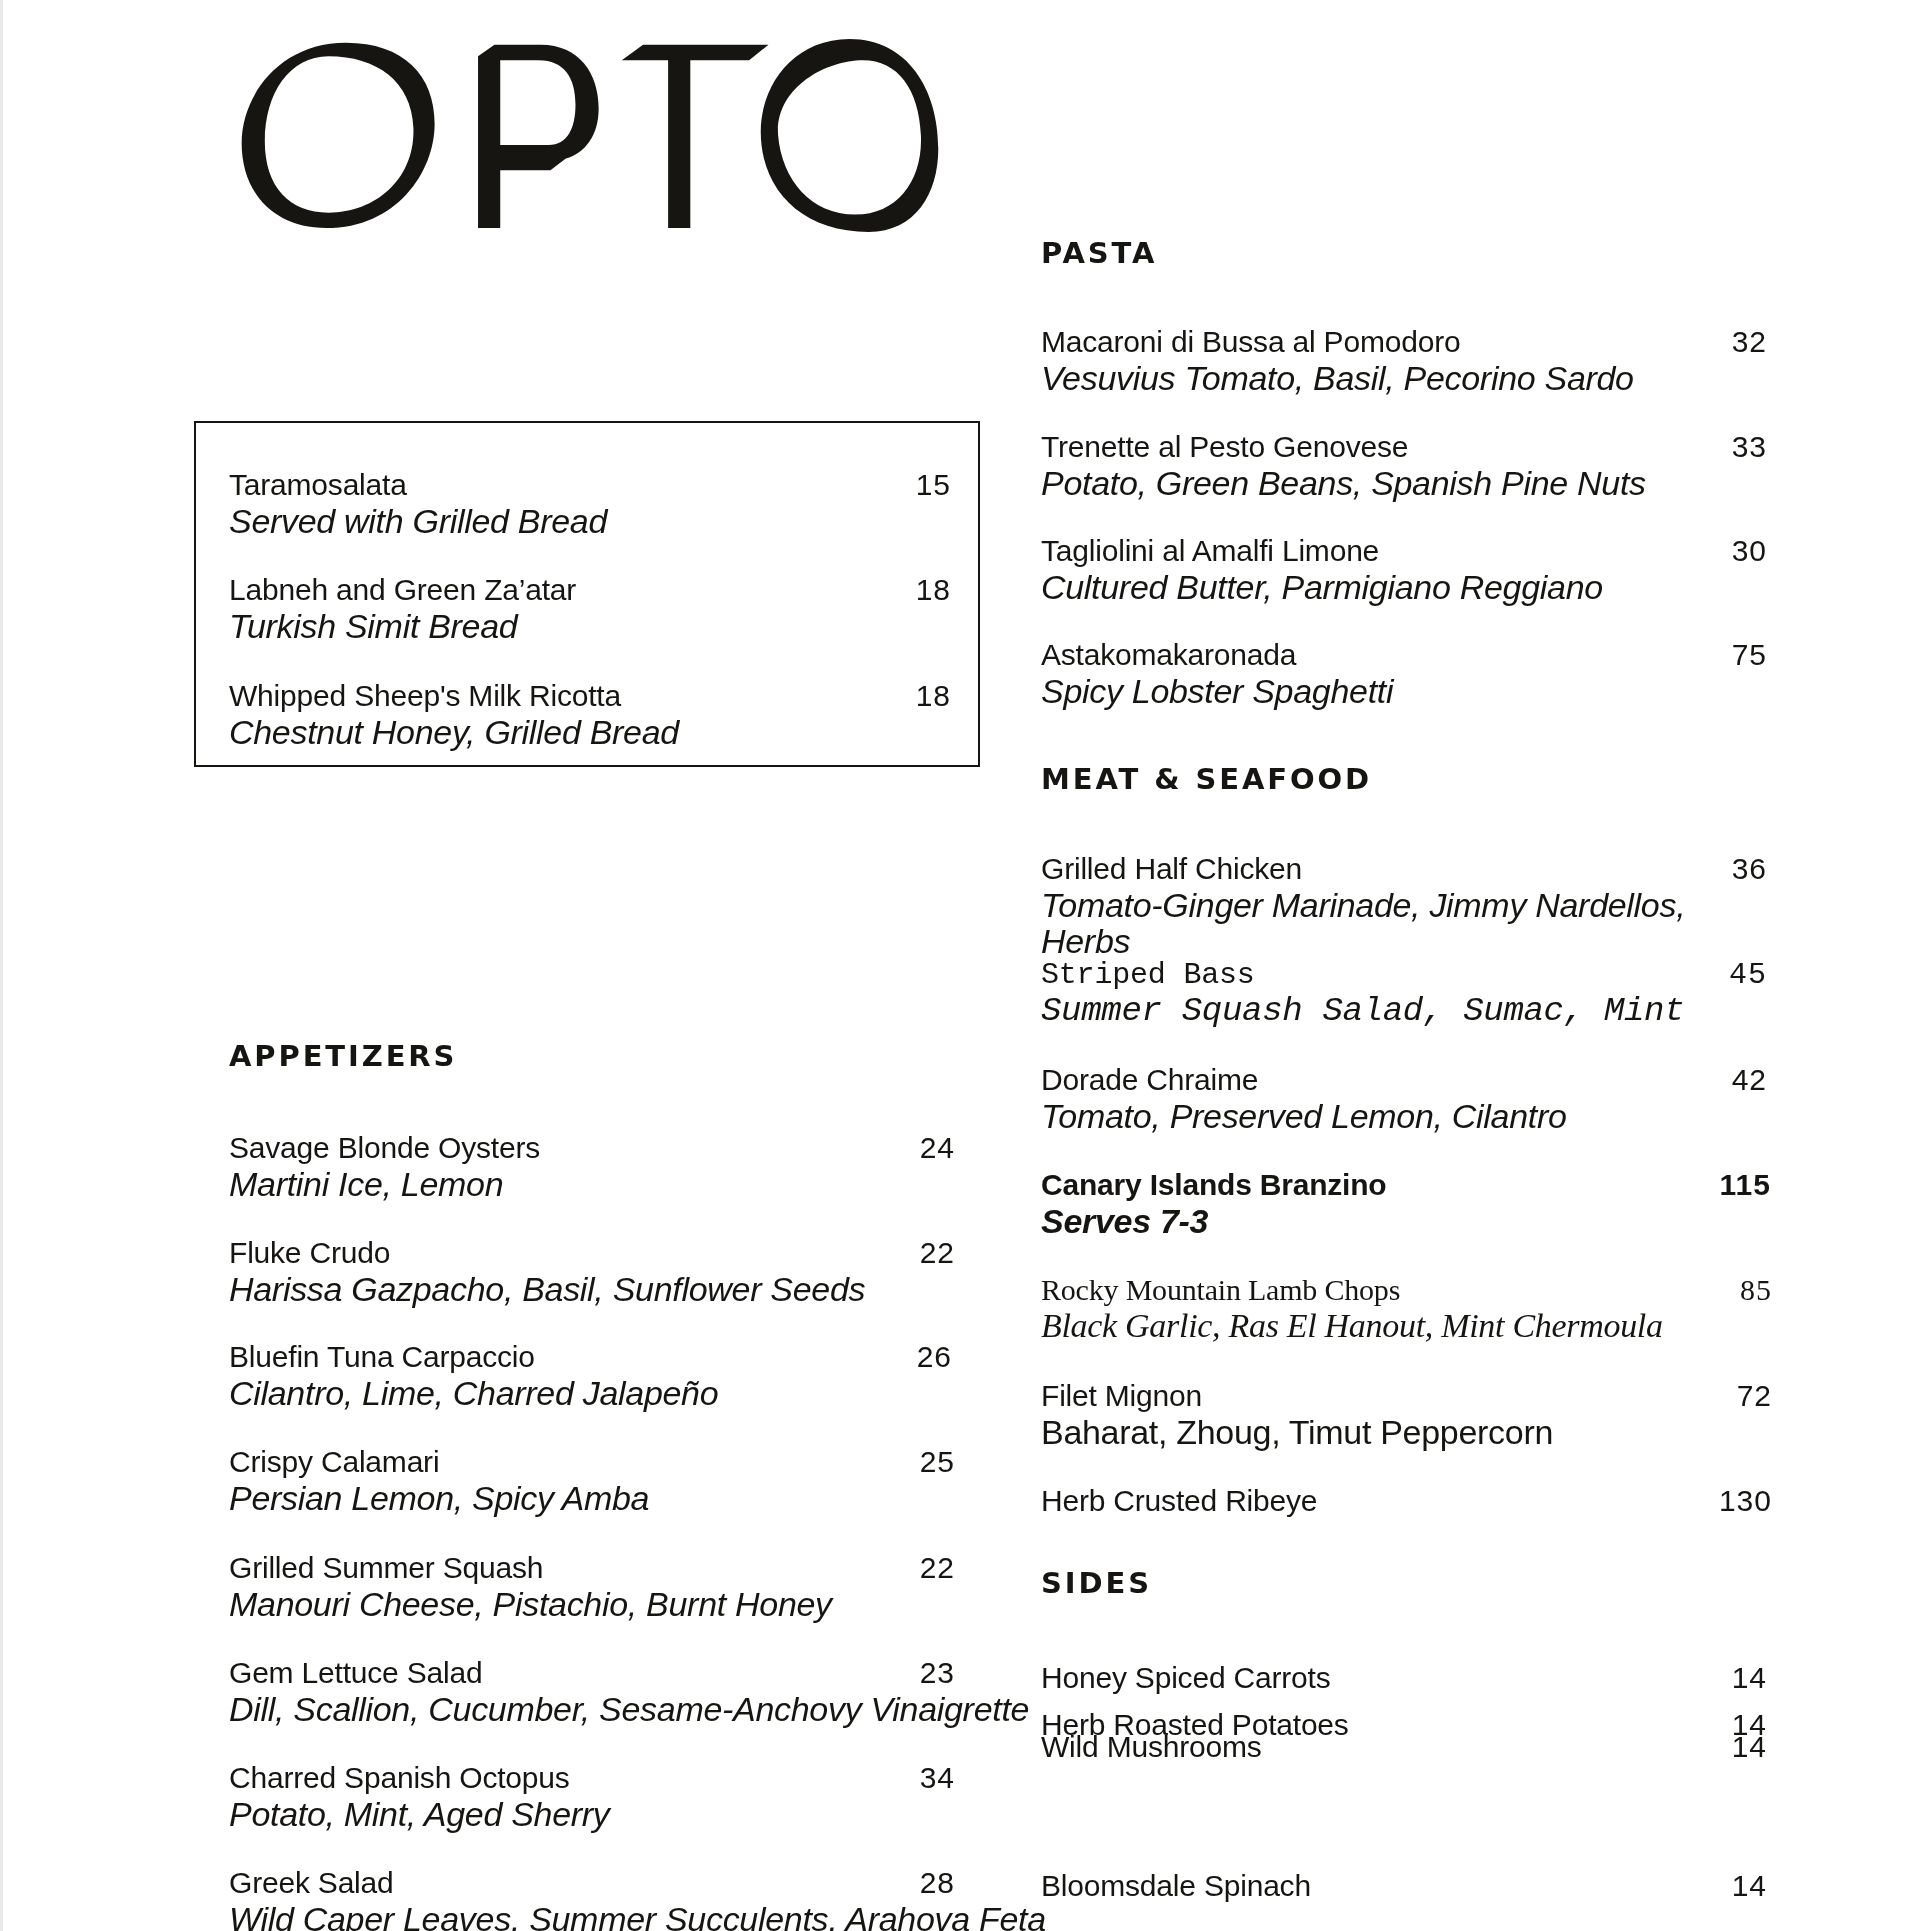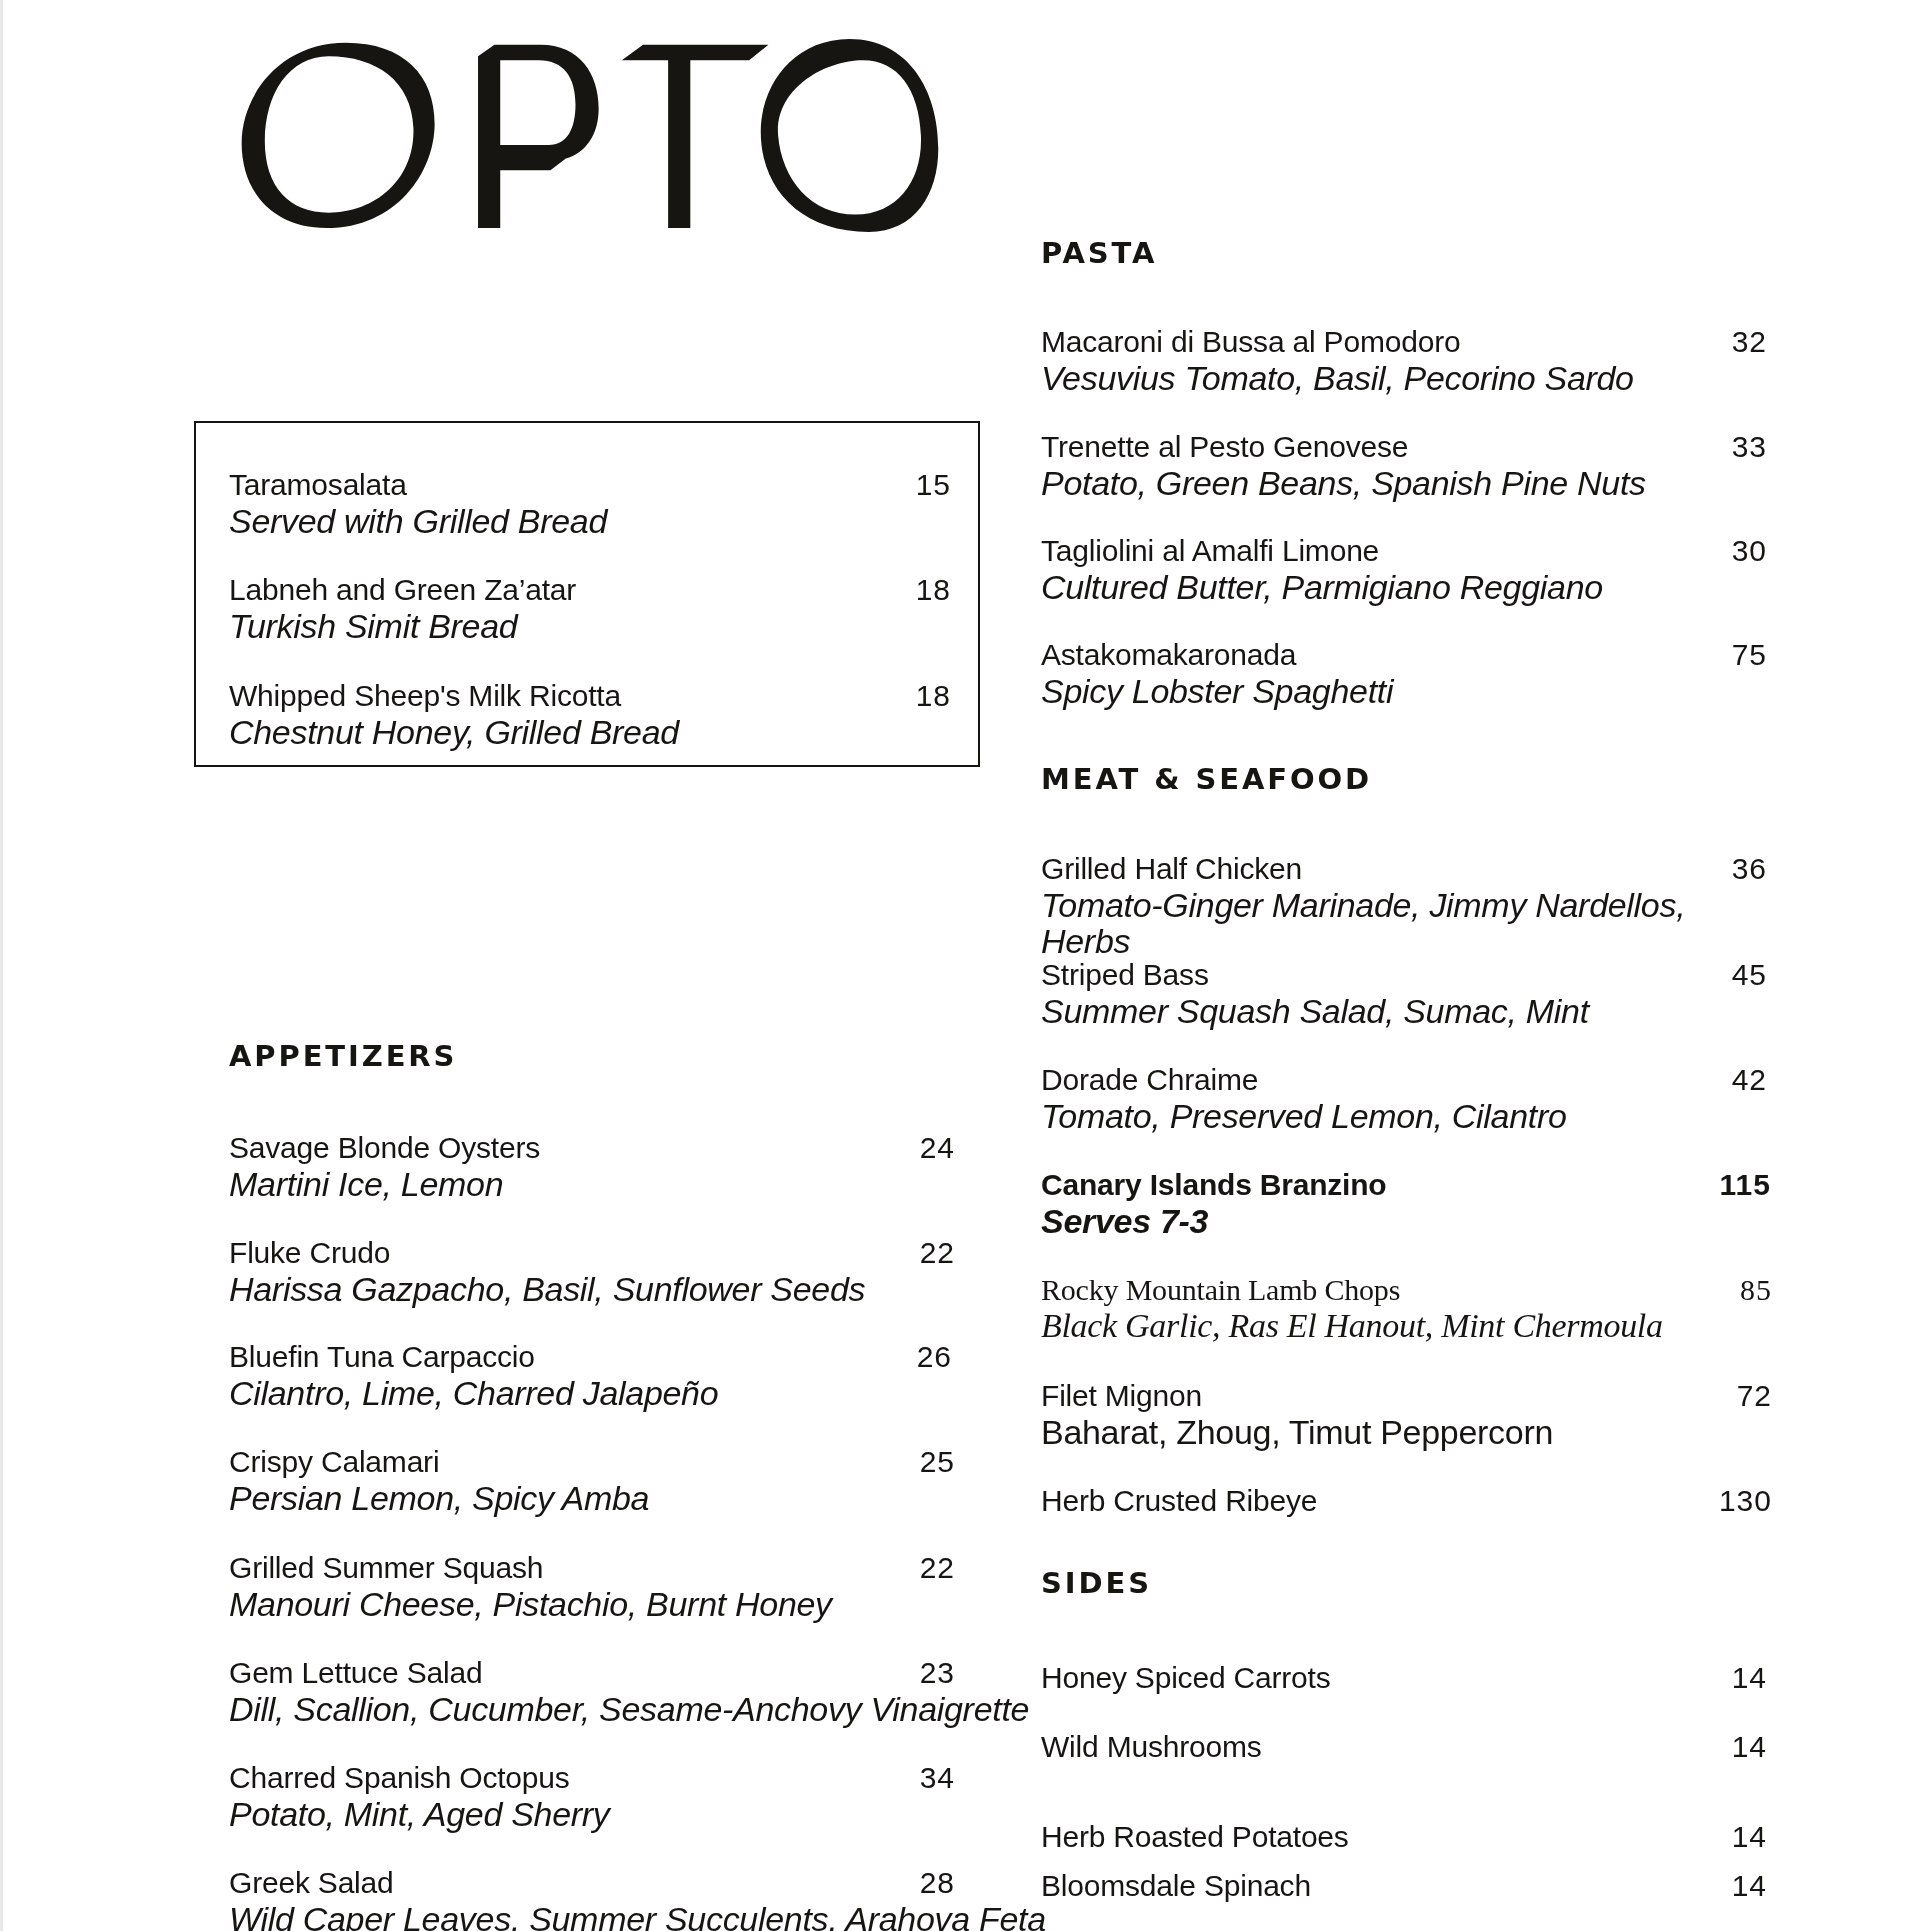--- a/index.html
+++ b/index.html
@@ -161,21 +161,21 @@
 
 <h2 class="section-title" style="left:1041px; top:760px;">MEAT &amp; SEAFOOD</h2>
 
 <div class="item" style="left:1041px; top:827px; width:726px;">
   <div class="row">
       <span class="name">Grilled Half Chicken</span>
       <span class="price">36</span>
     </div>
   <div class="desc">Tomato-Ginger Marinade, Jimmy Nardellos, Herbs</div>
 </div>
-<div class="item" style="left:1041px; top:933px; width:726px;">
+<div class="item" style="left:1041px; top:933px; width:726px;font-family:Liberation Mono, monospace;">
   <div class="row">
       <span class="name">Striped Bass</span>
       <span class="price">45</span>
     </div>
   <div class="desc">Summer Squash Salad, Sumac, Mint</div>
 </div>
 <div class="item" style="left:1041px; top:1038px; width:726px;">
   <div class="row">
       <span class="name">Dorade Chraime</span>
       <span class="price">42</span>
@@ -217,21 +217,21 @@
       <span class="name">Honey Spiced Carrots</span>
       <span class="price">14</span>
     </div>
 </div>
 <div class="item" style="left:1041px; top:1705px; width:726px;">
   <div class="row">
       <span class="name">Wild Mushrooms</span>
       <span class="price">14</span>
     </div>
 </div>
-<div class="item" style="left:1041px; top:1795px; width:726px;">
+<div class="item" style="left:1041px; top:1683px; width:726px;">
   <div class="row">
       <span class="name">Herb Roasted Potatoes</span>
       <span class="price">14</span>
     </div>
 </div>
 <div class="item" style="left:1041px; top:1844px; width:726px;">
   <div class="row">
       <span class="name">Bloomsdale Spinach</span>
       <span class="price">14</span>
     </div>

